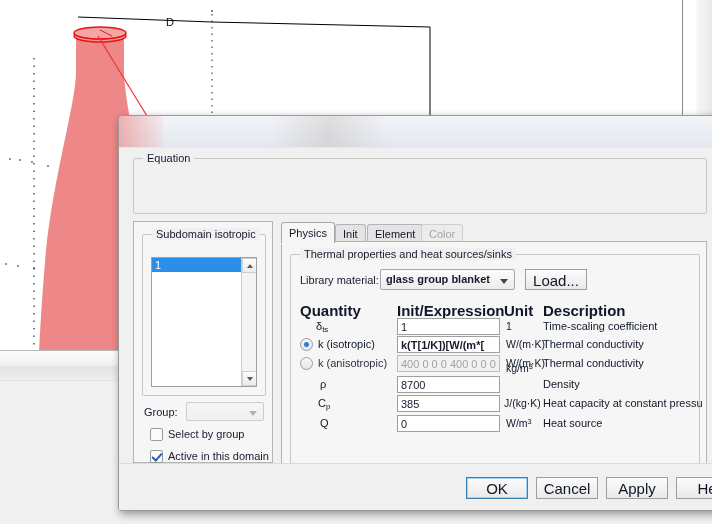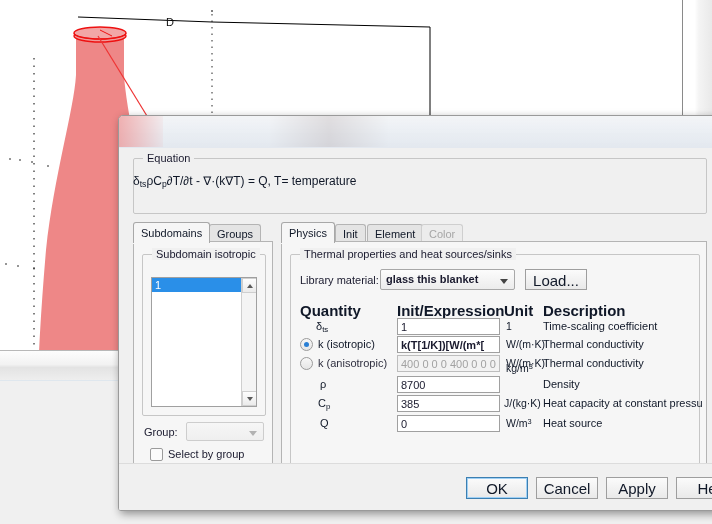--- a/index.html
+++ b/index.html
@@ -202,33 +202,22 @@
   <div id="dlg-titlebar">
     <div id="dlg-title-bleed"></div>
     <div id="dlg-title-bleed2"></div>
   </div>
 
   <div id="dlg-body">
 
     <div class="gbox" id="eq-box">
       <span class="gbox-title">Equation</span>
     </div>
-    <div id="eq-text">
-      δ<sub>ts</sub>ρC<sub>p</sub>∂T/∂t - ∇·(k∇T) = Q, T= temperature
-    </div>
 
     <div id="left-tabs">
-      <div class="tabstrip">
-        <div class="tab sel" style="left:0;">
-          <span>Subdomains</span>
-        </div>
-        <div class="tab" style="left:76px;">
-          <span>Groups</span>
-        </div>
-      </div>
 
       <div class="tabpane" id="left-pane">
         <div class="gbox" id="sd-box">
           <span class="gbox-title">Subdomain isotropic</span>
 
           <div class="listbox">
             <div class="list-item sel" style="width:89px;">1</div>
             <div class="vscroll">
               <div class="vs-arrow up">
                   <i></i>
@@ -270,21 +259,21 @@
         </div>
       </div>
 
       <div class="tabpane" id="right-pane">
         <div class="gbox" id="thermo-box">
           <span class="gbox-title">Thermal properties and heat sources/sinks</span>
         </div>
 
         <span class="lbl" style="left:18px;top:32px;">Library material:</span>
         <div class="combo" style="left:98px;top:27px;width:135px;height:21px;">
-          <span class="cval" style="top:3px;font-weight:bold;">glass this blanket</span>
+          <span class="cval" style="top:3px;font-weight:bold;">glass group blanket</span>
           <span class="carrow" style="top:9px;"></span>
         </div>
         <div class="btn" style="left:243px;top:27px;width:62px;height:21px;line-height:21px;">
           <span>Load...</span>
         </div>
 
         <span class="colhdr" style="left:18px;top:60px;">Quantity</span>
         <span class="colhdr" style="left:115px;top:60px;">Init/Expression</span>
         <span class="colhdr" style="left:222px;top:60px;">Unit</span>
         <span class="colhdr" style="left:261px;top:60px;">Description</span>

